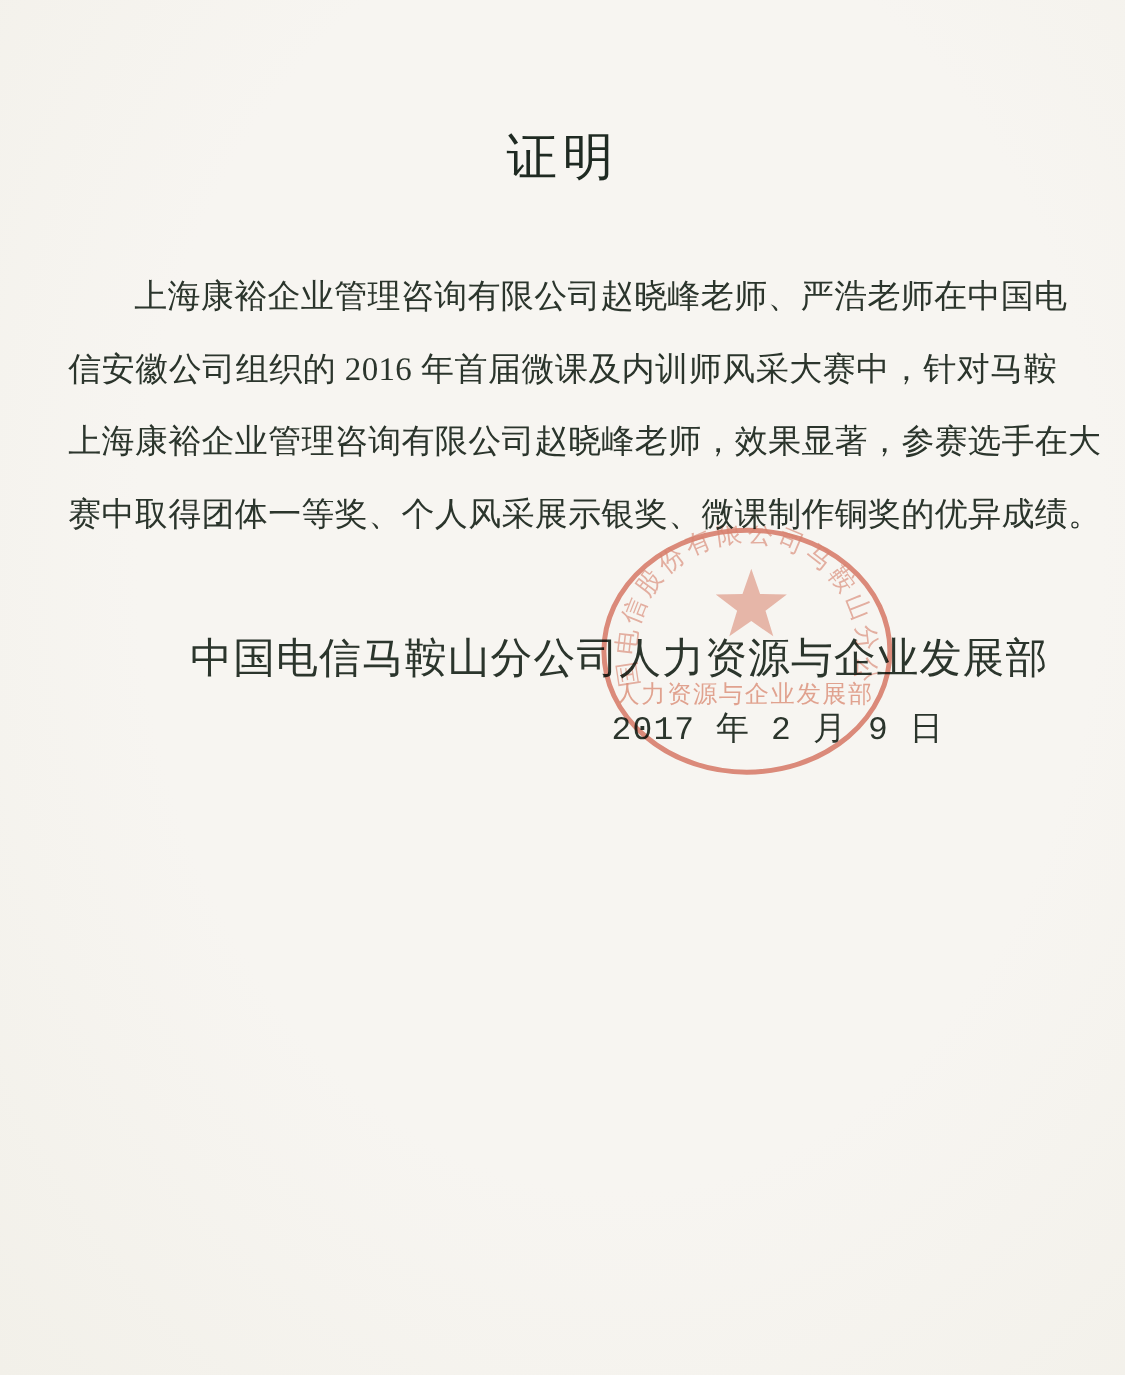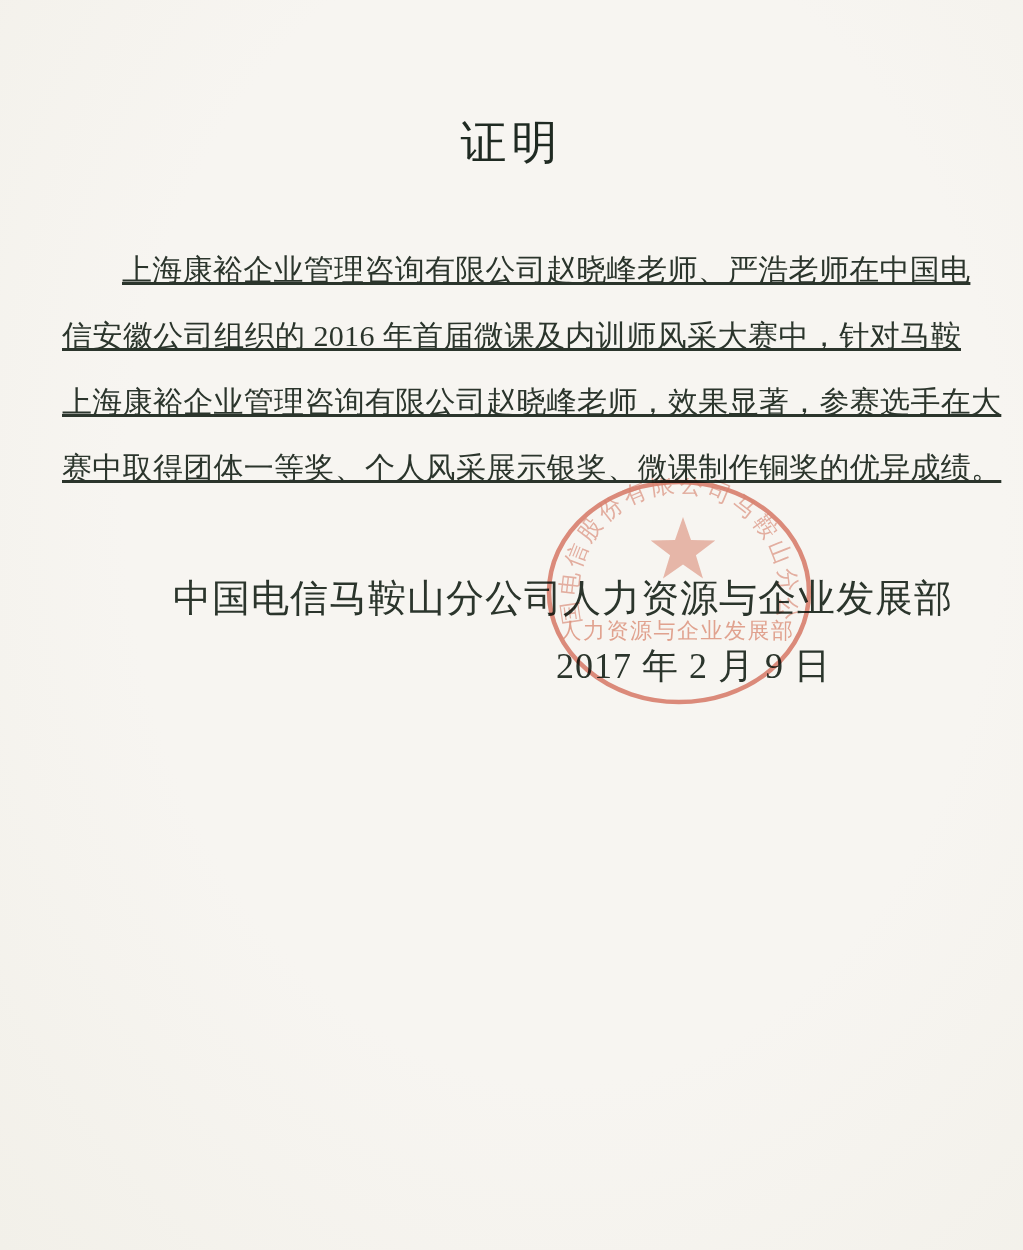--- a/index.html
+++ b/index.html
@@ -32,44 +32,44 @@
     width: 899px;
     font-size: 30px;
     line-height: 66px;
     letter-spacing: 0.3px;
     color: #2b352c;
   }
   .body-line {
     text-align: justify;
     text-align-last: justify;
     white-space: nowrap;
-    text-decoration: underline;
   }
   .body-line.indent {
     text-indent: 2em;
   }
   .signature {
     position: absolute;
     top: 573px;
     left: 0;
     width: 100%;
     padding-right: 70px;
     box-sizing: border-box;
     text-align: right;
     font-size: 38px;
     letter-spacing: 1px;
     color: #2b352c;
   }
   .date {
     position: absolute;
     top: 642px;
     left: 556px;
-    font-size: 36px;
+    font-size: 30px;
     letter-spacing: 1px;
     color: #2b352c;
+    font-family: Liberation Mono, monospace;
   }
   .stamp {
     position: absolute;
     left: 543px;
     top: 478px;
     width: 272px;
     height: 228px;
     mix-blend-mode: multiply;
     opacity: 0.9;
   }

